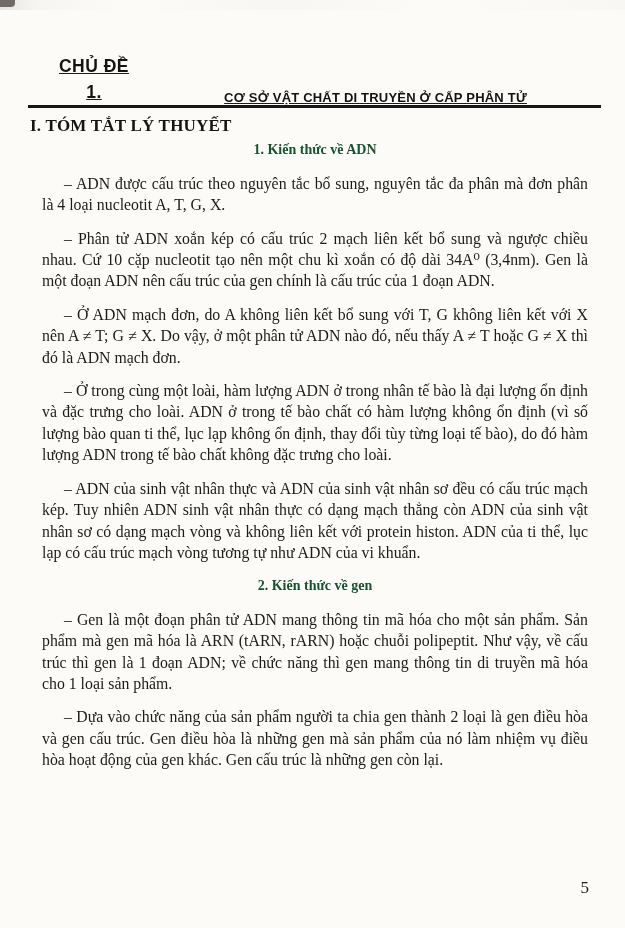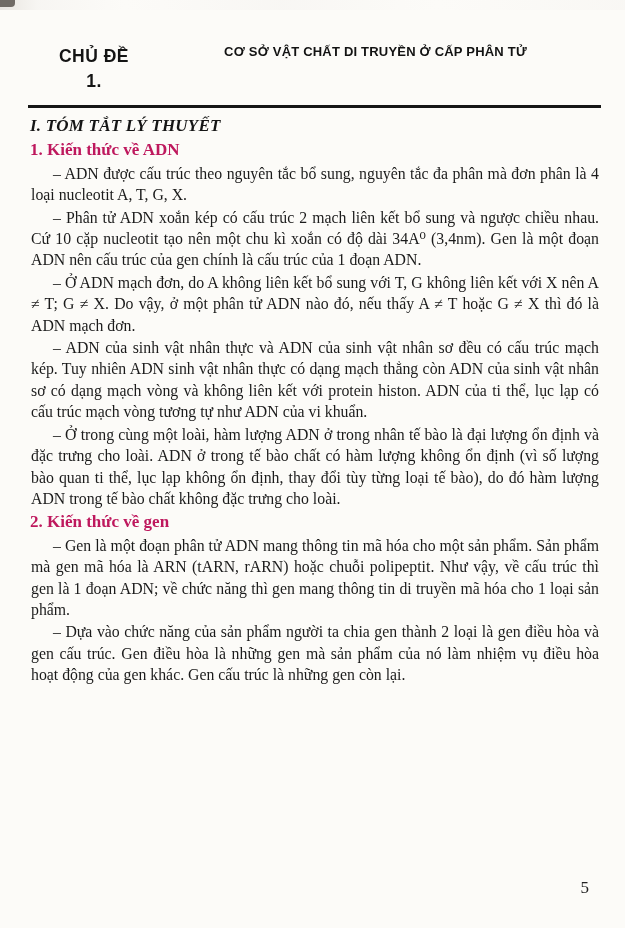--- a/index.html
+++ b/index.html
@@ -17,22 +17,23 @@
     background:linear-gradient(90deg,#d9d4cd 0%,#f3f1ee 6%,#fcfbf8 20%,#f5f3f0 45%,#fcfbf8 70%,#f6f4f1 100%);
     opacity:.55;
   }
   .scan-smudge{
     position:absolute;top:0;left:0;width:15px;height:7px;
     background:#5a554f;border-radius:0 0 4px 0;opacity:.85;
   }
   
   .chapter-header{
     position:absolute;top:44px;left:30px;right:34px;height:61px;
-    display:flex;align-items:flex-start;
+    display:flex;align-items:flex-end;
     font-family:"Liberation Sans","DejaVu Sans",sans-serif;
+    text-decoration:underline;
   }
   .topic-box{
     width:128px;flex:0 0 128px;
     display:flex;flex-direction:column;justify-content:center;align-items:center;
     font-weight:bold;font-size:17.5px;line-height:1.45;
     color:#141414;letter-spacing:.5px;
   }
   .vdivider{width:2px;background:#1a1a1a;flex:0 0 2px;}
   .chapter-title{
     flex:1;margin:0;
@@ -46,28 +47,28 @@
   }
   
   .page-body{
     position:absolute;top:113px;left:30px;right:25px;
     font-family:"Liberation Serif","DejaVu Serif",serif;
     font-size:15.8px;line-height:21.4px;
     text-align:justify;color:var(--ink,#1b1b1b);
   }
   .page-body h2{
     font-size:17px;font-weight:bold;margin:2px 0 3px 0;
-    text-align:left;letter-spacing:.2px;color:#151515;font-style:italic;
+    text-align:left;letter-spacing:.2px;color:#151515;
   }
   .page-body h3{
-    font-size:17px;font-weight:bold;margin:2px 0 2px 0;
-    text-align:left;color:#be185d;
+    font-size:14px;font-weight:bold;margin:2px 0 2px 0;
+    text-align:center;color:#14532d;
   }
   .page-body h3.gen{}
-  .page-body p{margin:1px;text-indent:22px;}
+  .page-body p{margin:12px;text-indent:22px;}
   .page-number{
     position:absolute;right:36px;bottom:30px;
     font-family:"Liberation Serif","DejaVu Serif",serif;
     font-size:17px;color:#222;
   }
 </style>
 </head>
 <body>
 
 <div class="page">
@@ -85,22 +86,22 @@
   </header>
   <div class="thick-rule"></div>
 
   <main class="page-body">
     <h2>I. TÓM TẮT LÝ THUYẾT</h2>
 
     <h3>1. Kiến thức về ADN</h3>
     <p>– ADN được cấu trúc theo nguyên tắc bổ sung, nguyên tắc đa phân mà đơn phân là 4 loại nucleotit A, T, G, X.</p>
     <p>– Phân tử ADN xoắn kép có cấu trúc 2 mạch liên kết bổ sung và ngược chiều nhau. Cứ 10 cặp nucleotit tạo nên một chu kì xoắn có độ dài 34A⁰ (3,4nm). Gen là một đoạn ADN nên cấu trúc của gen chính là cấu trúc của 1 đoạn ADN.</p>
     <p>– Ở ADN mạch đơn, do A không liên kết bổ sung với T, G không liên kết với X nên A ≠ T; G ≠ X. Do vậy, ở một phân tử ADN nào đó, nếu thấy A ≠ T hoặc G ≠ X thì đó là ADN mạch đơn.</p>
+    <p>– Ở trong cùng một loài, hàm lượng ADN ở trong nhân tế bào là đại lượng ổn định và đặc trưng cho loài. ADN ở trong tế bào chất có hàm lượng không ổn định (vì số lượng bào quan ti thể, lục lạp không ổn định, thay đổi tùy từng loại tế bào), do đó hàm lượng ADN trong tế bào chất không đặc trưng cho loài.</p>
     <p>– ADN của sinh vật nhân thực và ADN của sinh vật nhân sơ đều có cấu trúc mạch kép. Tuy nhiên ADN sinh vật nhân thực có dạng mạch thẳng còn ADN của sinh vật nhân sơ có dạng mạch vòng và không liên kết với protein histon. ADN của ti thể, lục lạp có cấu trúc mạch vòng tương tự như ADN của vi khuẩn.</p>
-    <p>– Ở trong cùng một loài, hàm lượng ADN ở trong nhân tế bào là đại lượng ổn định và đặc trưng cho loài. ADN ở trong tế bào chất có hàm lượng không ổn định (vì số lượng bào quan ti thể, lục lạp không ổn định, thay đổi tùy từng loại tế bào), do đó hàm lượng ADN trong tế bào chất không đặc trưng cho loài.</p>
 
     <h3 class="gen">2. Kiến thức về gen</h3>
     <p>– Gen là một đoạn phân tử ADN mang thông tin mã hóa cho một sản phẩm. Sản phẩm mà gen mã hóa là ARN (tARN, rARN) hoặc chuỗi polipeptit. Như vậy, về cấu trúc thì gen là 1 đoạn ADN; về chức năng thì gen mang thông tin di truyền mã hóa cho 1 loại sản phẩm.</p>
     <p>– Dựa vào chức năng của sản phẩm người ta chia gen thành 2 loại là gen điều hòa và gen cấu trúc. Gen điều hòa là những gen mà sản phẩm của nó làm nhiệm vụ điều hòa hoạt động của gen khác. Gen cấu trúc là những gen còn lại.</p>
   </main>
 
   <div class="page-number">5</div>
 </div>
 
 </body></html>

